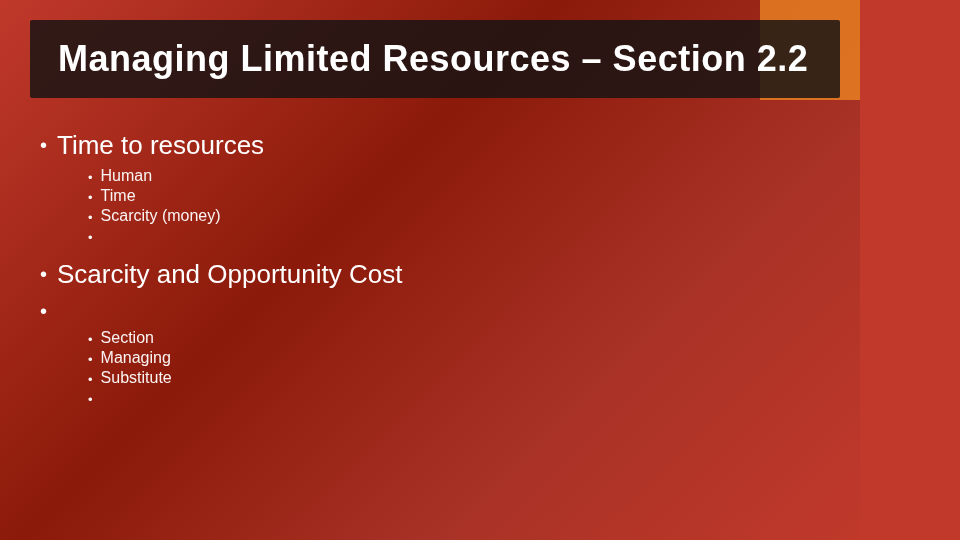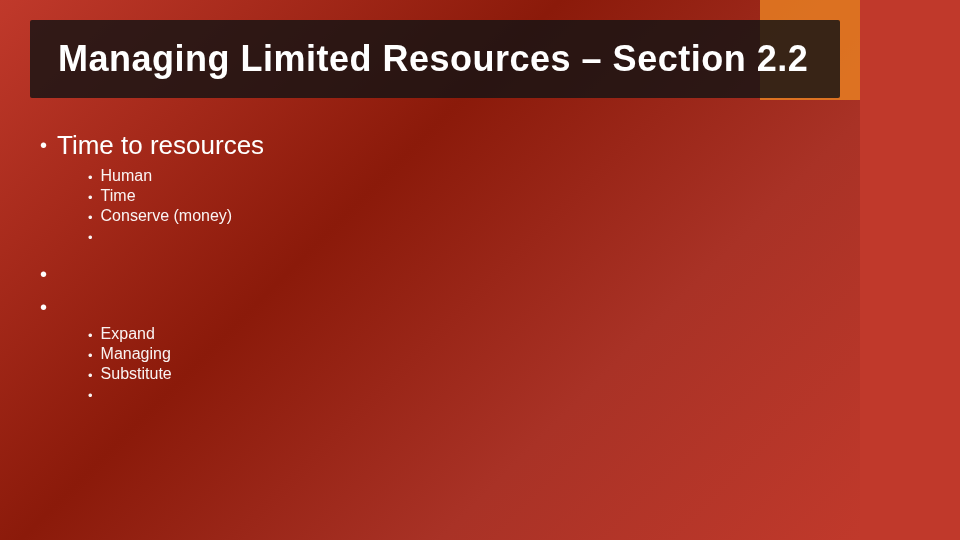--- a/index.html
+++ b/index.html
@@ -122,38 +122,39 @@
       <div class="sub-bullet">
         <span class="sub-bullet-dot">•</span>
         <span>Human</span>
       </div>
       <div class="sub-bullet">
         <span class="sub-bullet-dot">•</span>
         <span>Time</span>
       </div>
       <div class="sub-bullet">
         <span class="sub-bullet-dot">•</span>
-        <span>Conserve (money)</span>
+        <span>Scarcity (money)</span>
       </div>
       <div class="sub-bullet">
         <span class="sub-bullet-dot">•</span>
       </div>
     </div>
 
     <div class="main-bullet section-gap">
       <span class="main-bullet-dot">•</span>
+      <span>Scarcity and Opportunity Cost</span>
     </div>
 
     <div class="main-bullet">
       <span class="main-bullet-dot">•</span>
     </div>
     <div class="sub-bullets">
       <div class="sub-bullet">
         <span class="sub-bullet-dot">•</span>
-        <span>Expand</span>
+        <span>Section</span>
       </div>
       <div class="sub-bullet">
         <span class="sub-bullet-dot">•</span>
         <span>Managing</span>
       </div>
       <div class="sub-bullet">
         <span class="sub-bullet-dot">•</span>
         <span>Substitute</span>
       </div>
       <div class="sub-bullet">

